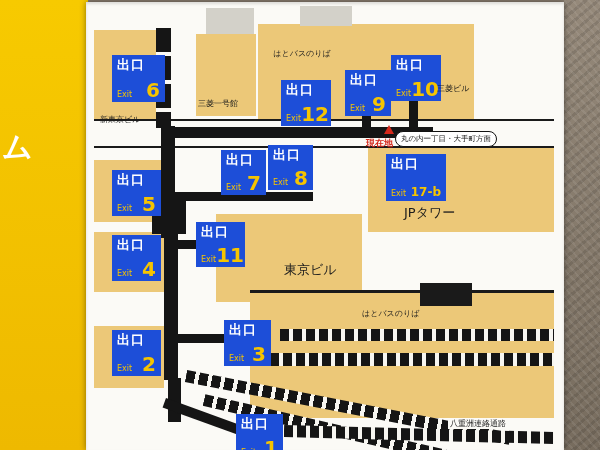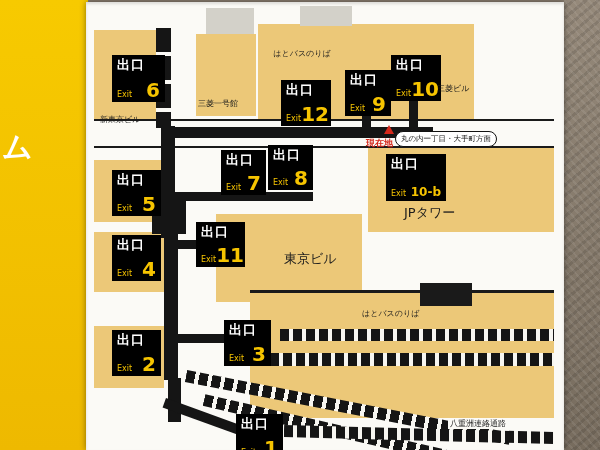--- a/index.html
+++ b/index.html
@@ -28,21 +28,21 @@
   .lbl{position:absolute;color:#1c1c1c;font-size:8px;line-height:1.2;white-space:nowrap;}
   .lbl.big{font-size:13px;}
 
   .kline{position:absolute;background:#1a1a1a;}
 
   .cor{position:absolute;background:#151515;}
   .cor.ticks{background:repeating-linear-gradient(180deg,#151515 0 24px,#fbfaf6 24px 28px);}
   .band{position:absolute;height:12px;
     background:repeating-linear-gradient(90deg,#151515 0 9px,#f7f6f1 9px 13px);}
 
-  .exit{position:absolute;background:#000000;color:#fff;box-sizing:border-box;
+  .exit{position:absolute;background:#1d4ed8;color:#fff;box-sizing:border-box;
     padding:3px 5px;display:flex;flex-direction:column;justify-content:space-between;}
   .e-jp{font-size:13px;font-weight:bold;line-height:1;letter-spacing:1px;}
   .e-row{display:flex;align-items:flex-end;justify-content:space-between;}
   .e-en{font-size:8px;color:#f6c400;line-height:1;}
   .e-num{font-size:20px;font-weight:bold;color:#f6c400;line-height:.85;}
   .exit.small-num .e-num{font-size:12px;line-height:1;}
 
   .capsule{position:absolute;left:395px;top:131px;width:102px;height:16px;background:#fff;
     border:1.5px solid #111;border-radius:9px;display:flex;align-items:center;justify-content:center;
     font-size:7.5px;color:#111;box-sizing:border-box;white-space:nowrap;}
@@ -148,21 +148,21 @@
     <div class="e-jp">出口</div>
     <div class="e-row">
         <span class="e-en">Exit</span>
         <span class="e-num">8</span>
       </div>
   </div>
   <div class="exit small-num" style="left:386px;top:154px;width:60px;height:47px;">
     <div class="e-jp">出口</div>
     <div class="e-row">
         <span class="e-en">Exit</span>
-        <span class="e-num">10-b</span>
+        <span class="e-num">17-b</span>
       </div>
   </div>
   <div class="exit" style="left:112px;top:235px;width:49px;height:46px;">
     <div class="e-jp">出口</div>
     <div class="e-row">
         <span class="e-en">Exit</span>
         <span class="e-num">4</span>
       </div>
   </div>
   <div class="exit" style="left:196px;top:222px;width:49px;height:45px;">
@@ -192,21 +192,21 @@
         <span class="e-en">Exit</span>
         <span class="e-num">1</span>
       </div>
   </div>
 
   <div class="lbl" style="left:262px;top:49px;width:80px;text-align:center;">はとバスのりば</div>
   <div class="lbl" style="left:437px;top:84px;">三菱ビル</div>
   <div class="lbl" style="left:100px;top:115px;">新東京ビル</div>
   <div class="lbl" style="left:198px;top:99px;">三菱一号館</div>
   <div class="lbl big" style="left:404px;top:205px;">JPタワー</div>
-  <div class="lbl big" style="left:284px;top:251px;">東京ビル</div>
+  <div class="lbl big" style="left:284px;top:262px;">東京ビル</div>
   <div class="lbl" style="left:362px;top:309px;">はとバスのりば</div>
   <div class="lbl whitecap" style="left:448px;top:419px;">八重洲連絡通路</div>
 
   <div class="redtri"></div>
   <div class="genzaichi">現在地</div>
   <div class="capsule">丸の内一丁目・大手町方面</div>
 
 </div>
 
 </body></html>

